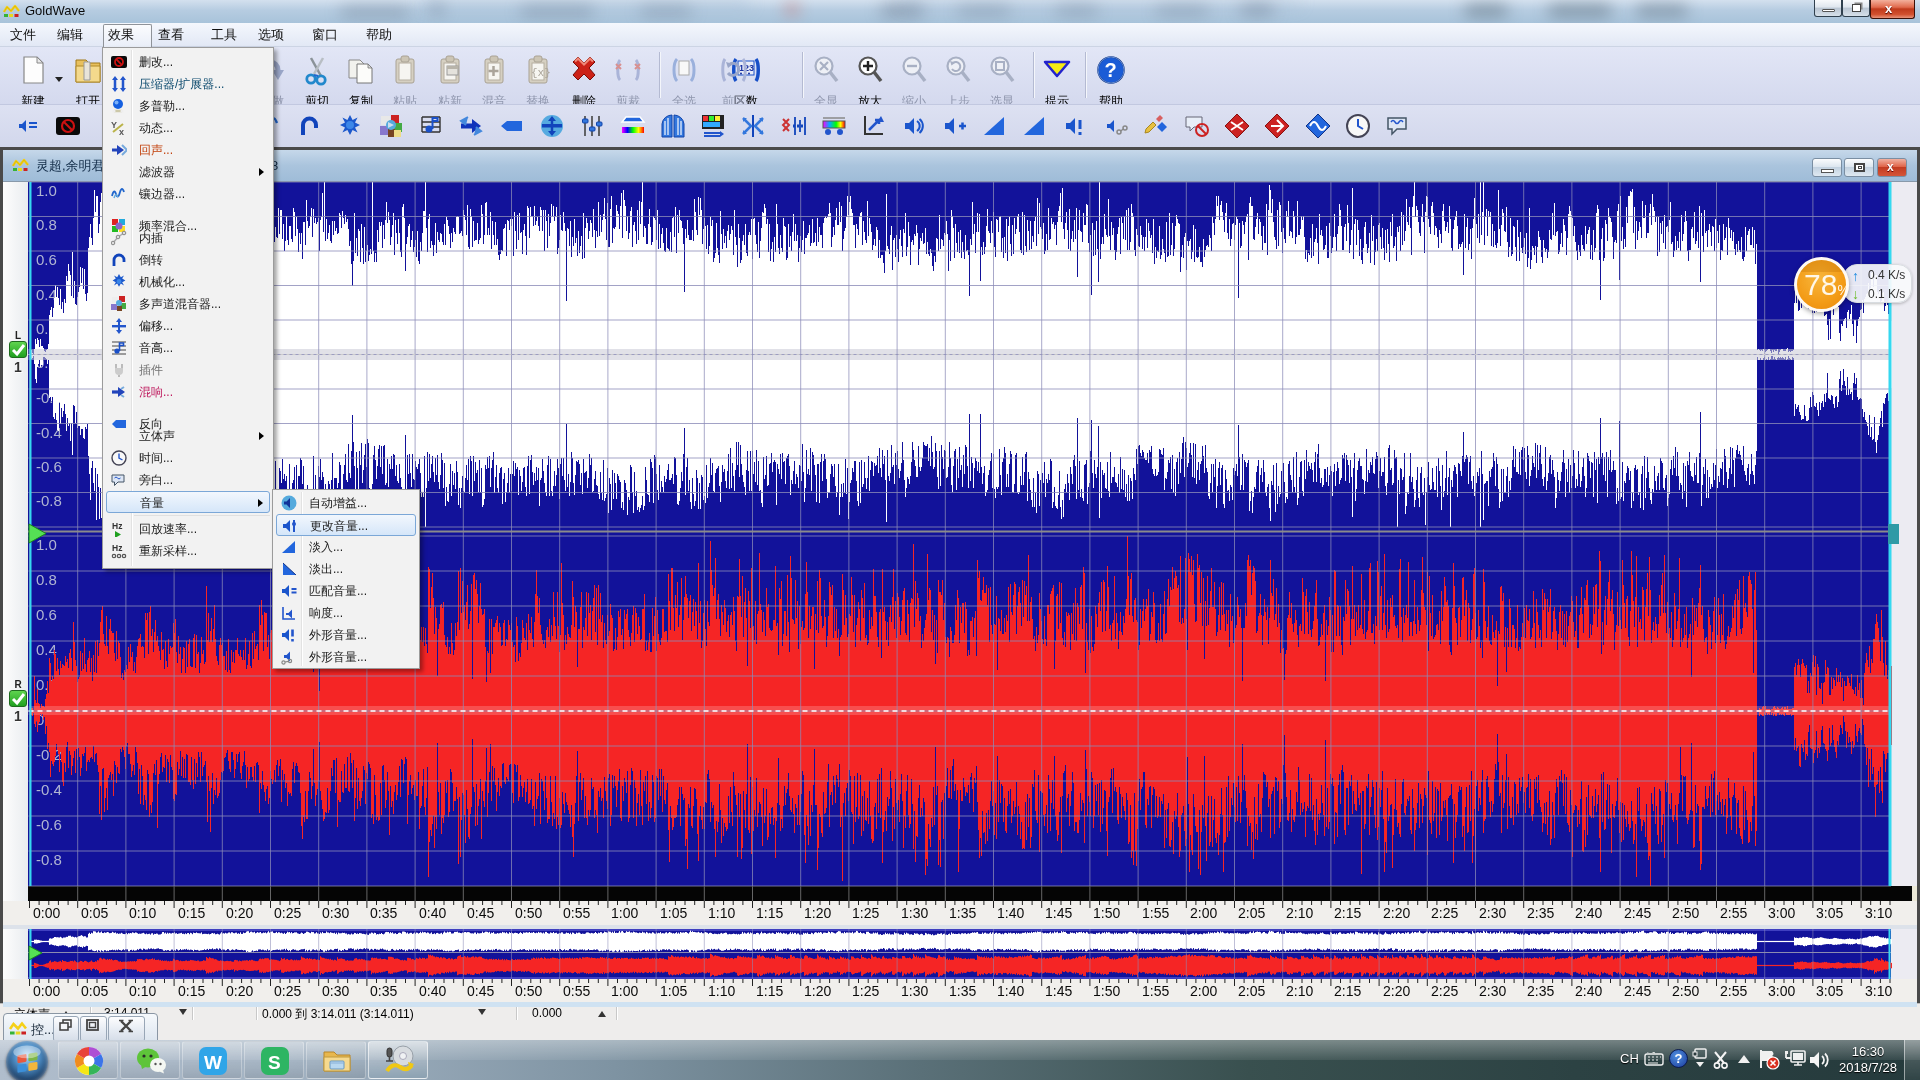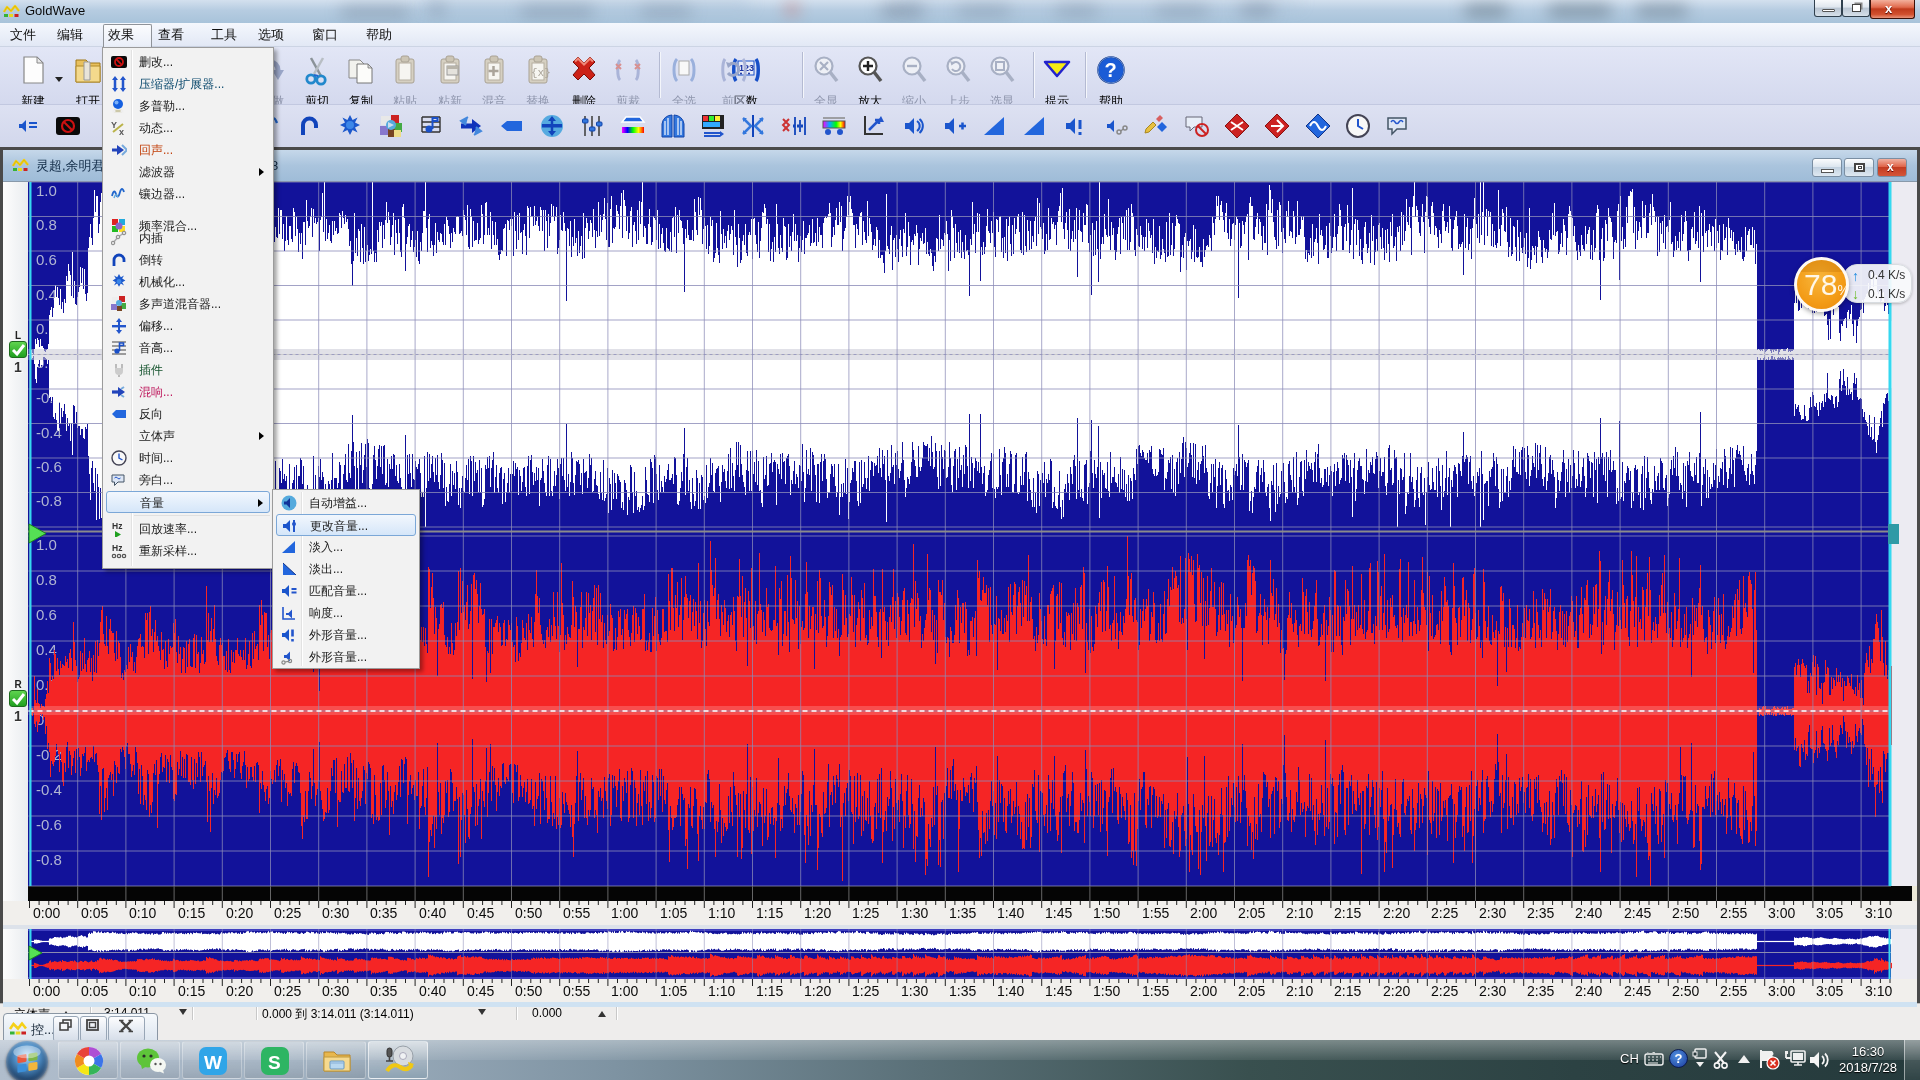--- a/index.html
+++ b/index.html
@@ -857,33 +857,33 @@
       <div class="mtext" style="color:#1a1a1a">音高...</div>
     </div>
     <div class="mitem" style="top:311px">
       <div class="micon">
         <svg width="16" height="16" viewBox="0 0 16 16">
           <path d="M5 2 v4 M11 2 v4" stroke="#bbb" stroke-width="2"></path>
           <path d="M4 6 h8 v3 a4 4 0 0 1 -8 0 z" fill="#ccc"></path>
           <path d="M8 13 v2" stroke="#bbb" stroke-width="2"></path>
         </svg>
       </div>
-      <div class="mtext" style="color:#14532d">插件</div>
+      <div class="mtext" style="color:#737373">插件</div>
     </div>
     <div class="mitem" style="top:333px">
       <div class="micon">
         <svg width="16" height="16" viewBox="0 0 16 16">
           <path d="M1 8 h8" stroke="#2244bb" stroke-width="3.2"></path>
           <path d="M7 3 l7 5 -7 5 z" fill="#2244bb"></path>
           <path d="M13 3 l-3 2 M13 13 l-3 -2" stroke="#77aadd" stroke-width="2"></path>
         </svg>
       </div>
       <div class="mtext" style="color:#be185d">混响...</div>
     </div>
-    <div class="mitem" style="top:355px">
+    <div class="mitem" style="top:365px">
       <div class="micon">
         <svg width="16" height="16" viewBox="0 0 16 16">
           <path d="M15 8 h-8 l2 -4 h-4 l-4 4 4 4 h4 l-2 -4 z" fill="#2266dd"></path>
           <path d="M6 4 h9 v8 h-9 l-4 -4 z" fill="#2266dd"></path>
         </svg>
       </div>
       <div class="mtext" style="color:#1a1a1a">反向</div>
     </div>
     <div class="mitem" style="top:377px">
       <div class="mtext" style="color:#1a1a1a">立体声</div>

